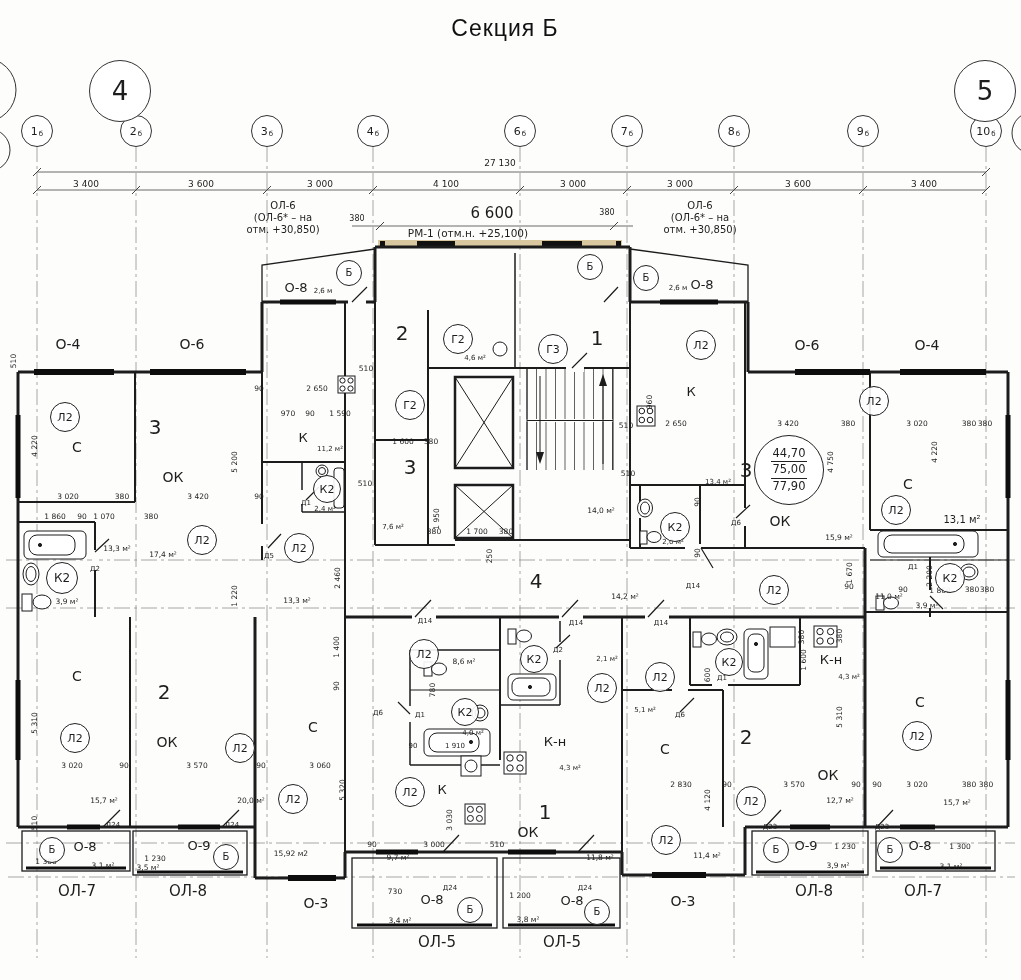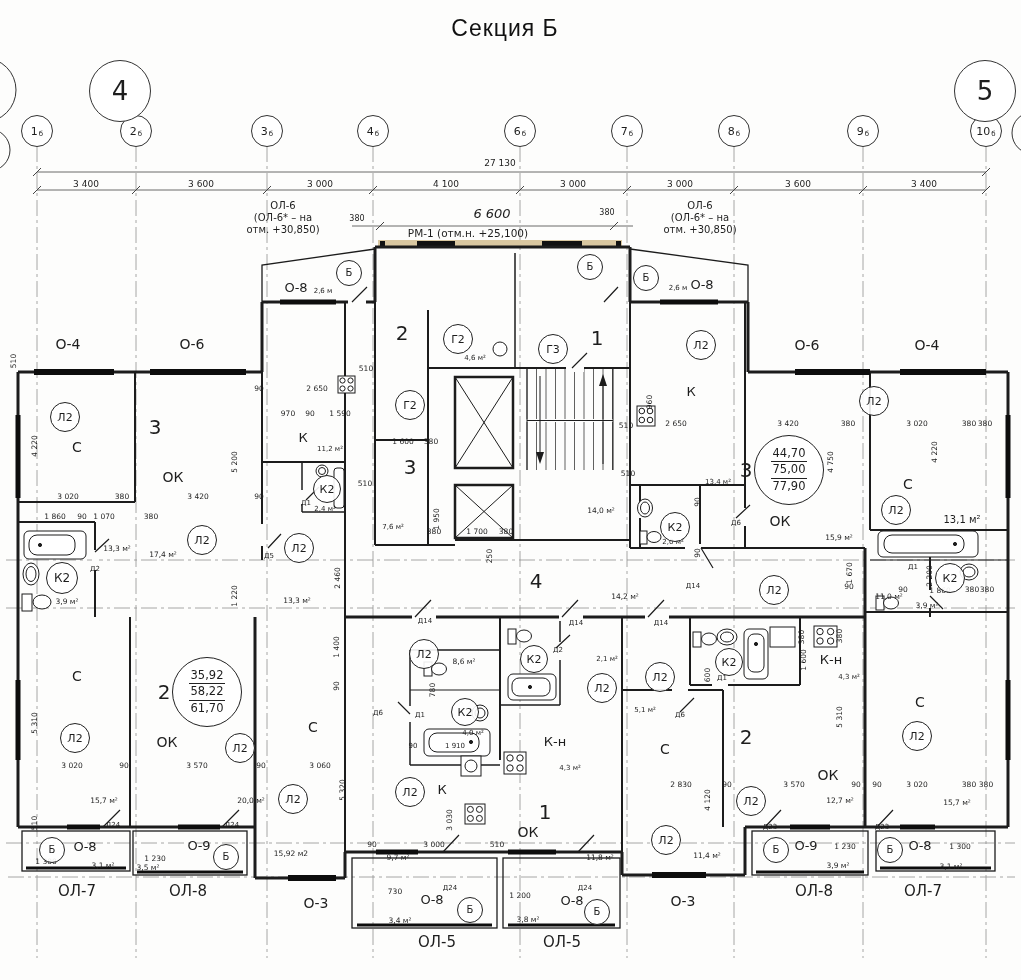--- a/index.html
+++ b/index.html
@@ -246,21 +246,21 @@
     <g>
           <rect x="770" y="627" width="25" height="20"></rect>
         </g>
     <circle cx="500" cy="349" r="7"></circle>
   </g>
 </svg>
 
 <div class="title" style="left:505px;top:28px">Секция Б</div>
 
 <div class="txt" style="left: 357px; top: 219px; font-size: 8px;">380</div>
-    <div class="txt" style="left: 492px; top: 213px; font-size: 13px; font-style: italic;">6 600</div>
+    <div class="txt" style="left: 492px; top: 213px; font-size: 15px;">6 600</div>
     <div class="txt" style="left: 607px; top: 213px; font-size: 8px;">380</div>
     <div class="txt" style="left: 283px; top: 206px; font-size: 10px;">ОЛ-6</div>
     <div class="txt" style="left: 283px; top: 218px; font-size: 10px;">(ОЛ-6* – на</div>
     <div class="txt" style="left: 283px; top: 230px; font-size: 10px;">отм. +30,850)</div>
     <div class="txt" style="left: 700px; top: 206px; font-size: 10px;">ОЛ-6</div>
     <div class="txt" style="left: 700px; top: 218px; font-size: 10px;">(ОЛ-6* – на</div>
     <div class="txt" style="left: 700px; top: 230px; font-size: 10px;">отм. +30,850)</div>
     <div class="txt" style="left: 468px; top: 233px; font-size: 10.5px;">РМ-1 (отм.н. +25,100)</div>
     <div class="txt" style="left: 68px; top: 344px; font-size: 14px;">О-4</div>
     <div class="txt" style="left: 192px; top: 344px; font-size: 14px;">О-6</div>
@@ -480,25 +480,20 @@
     <div class="circ" style="left: 597px; top: 912px; height: 24px; width: 24px; font-size: 10px;">Б</div>
     <div class="circ" style="left: 776px; top: 850px; height: 24px; width: 24px; font-size: 10px;">Б</div>
     <div class="circ" style="left: 890px; top: 850px; height: 24px; width: 24px; font-size: 10px;">Б</div>
     <div class="txt" style="left: 155px; top: 427px; font-size: 20px;">3</div>
     <div class="stamp" style="left: 789px; top: 470px;">
       <div class="srow u">44,70</div>
       <div class="srow u">75,00</div>
       <div class="srow">77,90</div>
     </div>
     <div class="txt" style="left: 746px; top: 470px; font-size: 20px;">3</div>
-    <div class="stamp" style="left: 207px; top: 692px;">
-      <div class="srow u">35,92</div>
-      <div class="srow u">58,22</div>
-      <div class="srow">61,70</div>
-    </div>
     <div class="txt" style="left: 164px; top: 692px; font-size: 20px;">2</div>
     <div class="txt" style="left: 746px; top: 737px; font-size: 20px;">2</div>
     <div class="txt" style="left: 545px; top: 812px; font-size: 20px;">1</div>
     <div class="axisc" style="left: 37px; top: 131px;">
       <span>1</span>
       <span class="sub">б</span>
     </div>
     <div class="axisc" style="left: 136px; top: 131px;">
       <span>2</span>
       <span class="sub">б</span>

